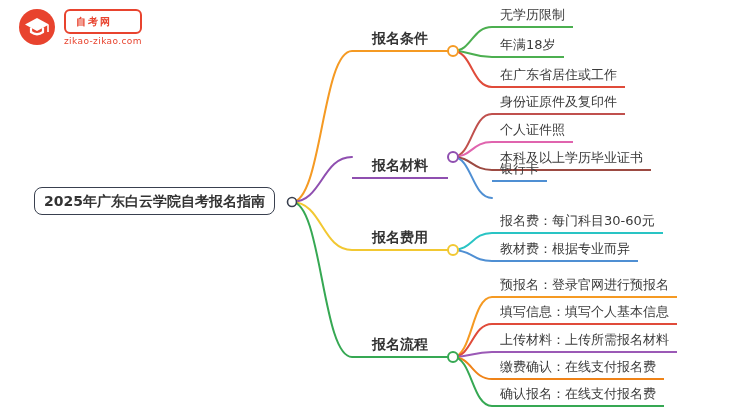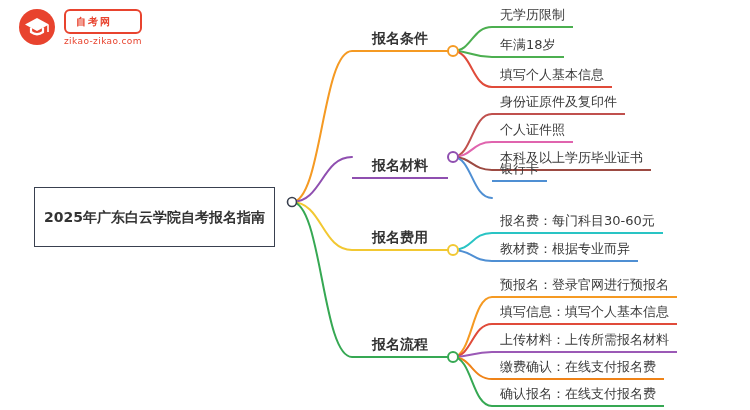--- a/index.html
+++ b/index.html
@@ -3,21 +3,21 @@
 <meta charset="utf-8">
 <style>
   html,body{margin:0;padding:0;background:#fff;}
   .stage{
     position:relative;width:750px;height:410px;background:#ffffff;overflow:hidden;
     font-family:"DejaVu Sans","Liberation Sans",sans-serif;
   }
   .edges{position:absolute;left:0;top:0;width:750px;height:410px;}
   .center-node{
     position:absolute;left:34px;top:187px;background:#fff;
-    border:1.5px solid #39404f;border-radius:0;padding:20px 9px;
+    border:1.5px solid #39404f;border-radius:8px;padding:4px 9px;
     font-size:14px;font-weight:600;color:#333;line-height:18px;white-space:nowrap;z-index:2;
   }
   .branch{
     position:absolute;width:96px;text-align:center;
     font-size:14px;font-weight:600;color:#333;line-height:18px;
     padding:2px 0 3px;border-bottom:2px solid #999;white-space:nowrap;z-index:2;
   }
   .leaf{
     position:absolute;font-size:13px;color:#3a3a3a;line-height:16px;
     padding:1px 8px 3px;border-bottom:2px solid #999;white-space:nowrap;z-index:2;
@@ -78,21 +78,21 @@
 
   <div class="center-node" style="border-color: rgb(57, 64, 79);">2025年广东白云学院自考报名指南</div>
 
   <div class="branch" style="left: 352px; top: 27px; border-bottom-color: rgb(245, 154, 35);">报名条件</div>
   <div class="branch" style="left: 352px; top: 133px; border-bottom-color: rgb(143, 79, 176); margin-top: 21px;">报名材料</div>
   <div class="branch" style="left: 352px; top: 226px; border-bottom-color: rgb(242, 200, 50);">报名费用</div>
   <div class="branch" style="left: 352px; top: 333px; border-bottom-color: rgb(54, 168, 83);">报名流程</div>
 
   <div class="leaf" style="left: 492px; top: 6px; border-bottom-color: rgb(76, 175, 80);">无学历限制</div>
   <div class="leaf" style="left: 492px; top: 36px; border-bottom-color: rgb(76, 175, 80);">年满18岁</div>
-  <div class="leaf" style="left: 492px; top: 66px; border-bottom-color: rgb(224, 75, 58);">填写个人基本信息</div>
+  <div class="leaf" style="left: 492px; top: 66px; border-bottom-color: rgb(224, 75, 58);">在广东省居住或工作</div>
 
   <div class="leaf" style="left: 492px; top: 121px; border-bottom-color: rgb(224, 100, 174);">个人证件照</div>
   <div class="leaf" style="left: 492px; top: 93px; border-bottom-color: rgb(192, 80, 77);">身份证原件及复印件</div>
   <div class="leaf" style="left: 492px; top: 149px; border-bottom-color: rgb(156, 74, 66);">本科及以上学历毕业证书</div>
   <div class="leaf" style="left: 492px; top: 160px; border-bottom-color: rgb(79, 143, 211);">银行卡</div>
 
   <div class="leaf" style="left: 492px; top: 212px; border-bottom-color: rgb(41, 196, 196);">报名费：每门科目30-60元</div>
   <div class="leaf" style="left: 492px; top: 240px; border-bottom-color: rgb(79, 143, 211);">教材费：根据专业而异</div>
 
   <div class="leaf" style="left: 492px; top: 276px; border-bottom-color: rgb(245, 154, 35);">预报名：登录官网进行预报名</div>

